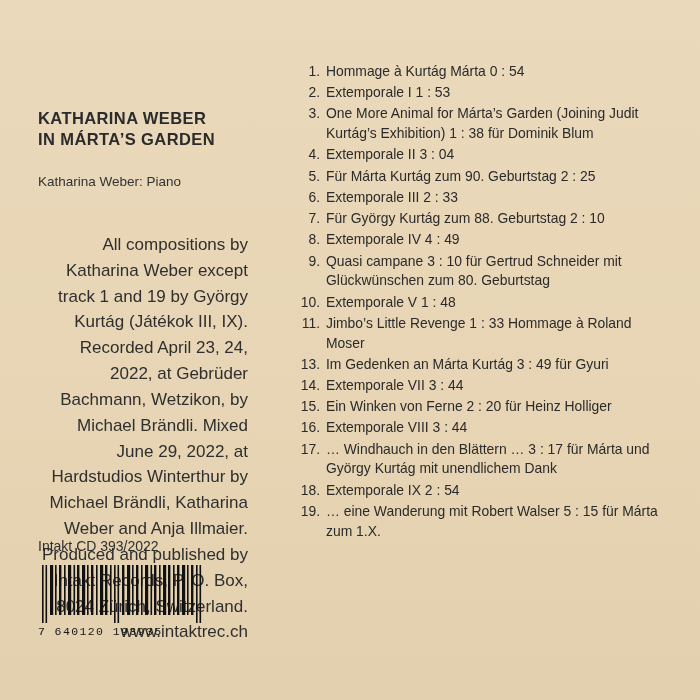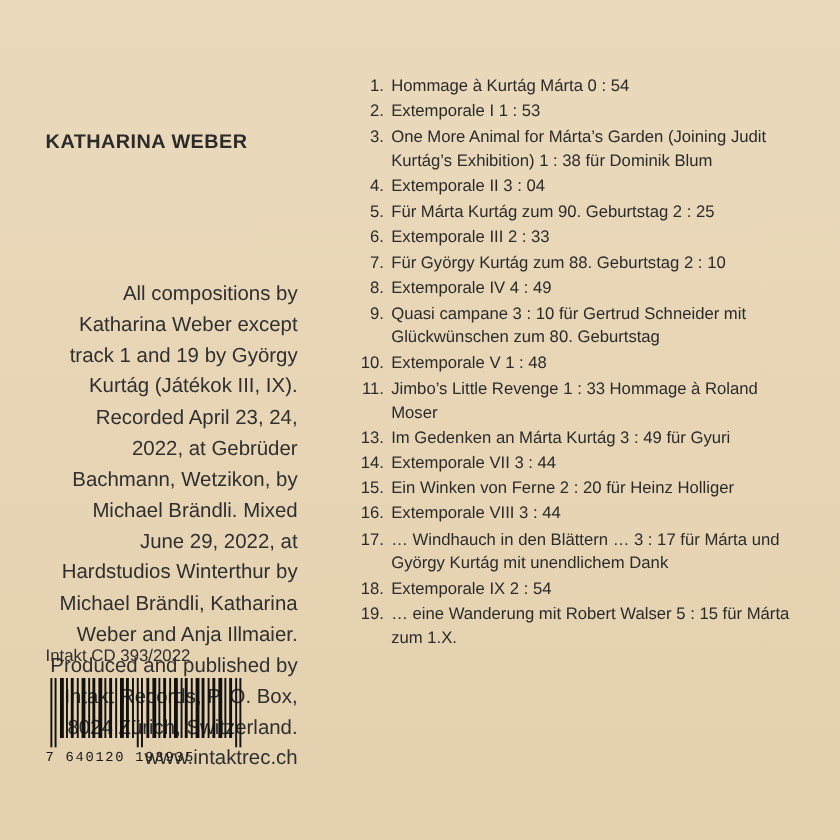--- a/index.html
+++ b/index.html
@@ -134,20 +134,22 @@
   .track .note { }
 </style>
 </head>
 <body>
 
 <div class="cover">
   <div class="inner">
 
     <div class="left">
       <div class="artist">KATHARINA WEBER</div>
+      <div class="album">IN MÁRTA’S GARDEN</div>
+      <div class="performer">Katharina Weber: Piano</div>
     </div>
 
     <div class="credits">All compositions by Katharina Weber except track 1 and 19 by György Kurtág (Játékok III, IX). Recorded April 23, 24, 2022, at Gebrüder Bachmann, Wetzikon, by Michael Brändli. Mixed June 29, 2022, at Hardstudios Winterthur by Michael Brändli, Katharina Weber and Anja Illmaier. Produced and published by Intakt Records, P. O. Box, 8024 Zürich, Switzerland. www.intaktrec.ch</div>
 
     <div class="catalog">Intakt CD 393/2022</div>
 
     <div class="barcode-wrap">
       <svg class="barcode" viewBox="0 0 176 58" preserveAspectRatio="none">
         <rect x="0" y="0" width="176" height="58" fill="none"></rect>
         <g fill="#111111">

